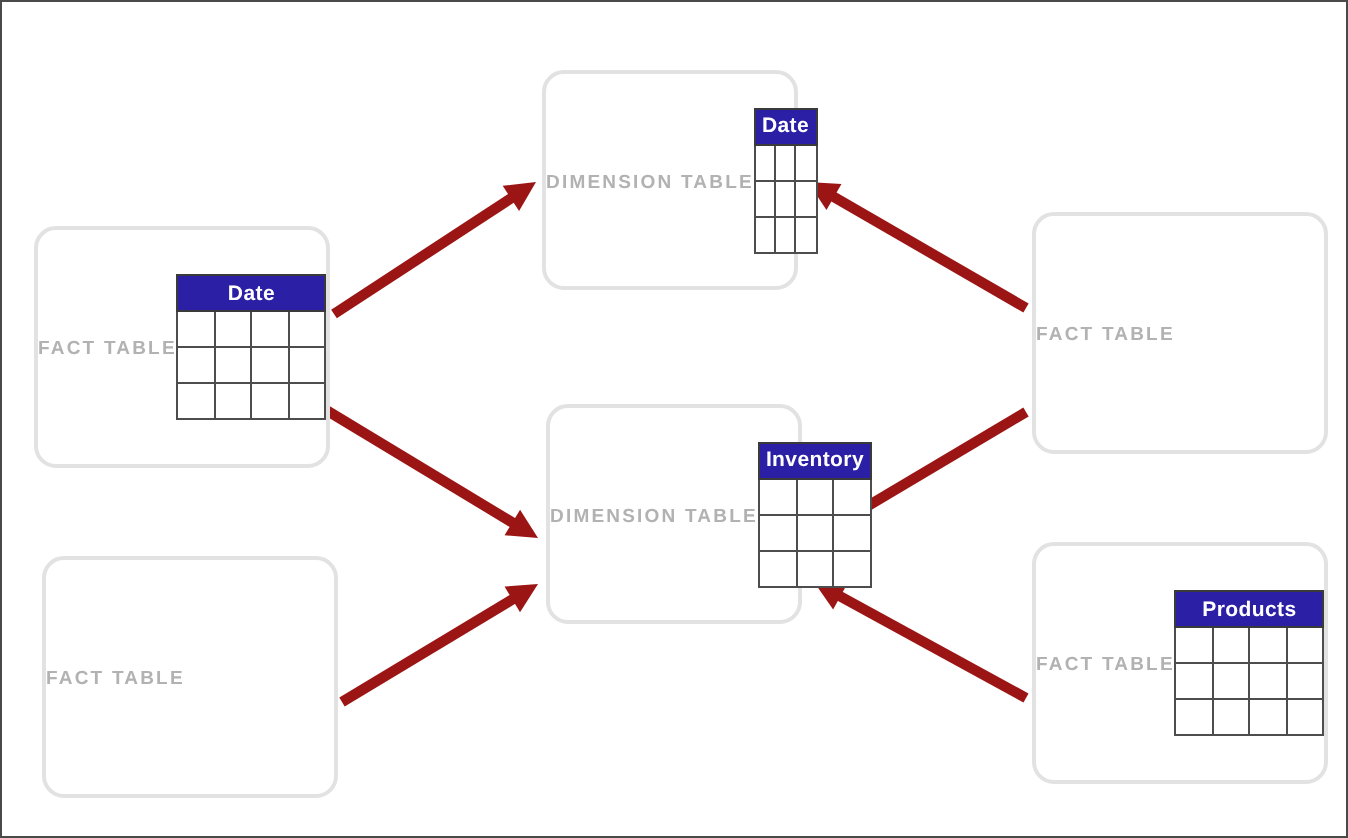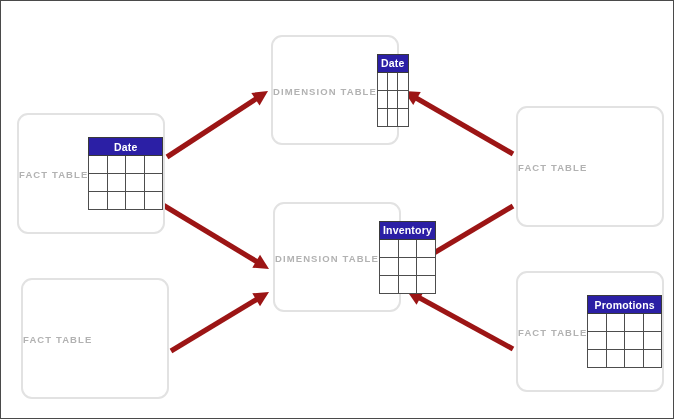--- a/index.html
+++ b/index.html
@@ -195,21 +195,21 @@
         </table>
       </div>
       <div class="node-card fact" style="left: 515px; top: 105px; width: 148px; height: 121px;">
         <div class="card-kind">FACT TABLE</div>
       </div>
       <div class="node-card fact" style="left: 515px; top: 270px; width: 148px; height: 121px;">
         <div class="card-kind">FACT TABLE</div>
         <table class="tbl">
           <thead>
             <tr>
-              <th class="tbl-title" colspan="4">Promotions</th>
+              <th class="tbl-title" colspan="4">Products</th>
             </tr>
           </thead>
           <tbody>
             <tr>
               <td class="cell"></td>
               <td class="cell"></td>
               <td class="cell"></td>
               <td class="cell"></td>
             </tr>
             <tr>

